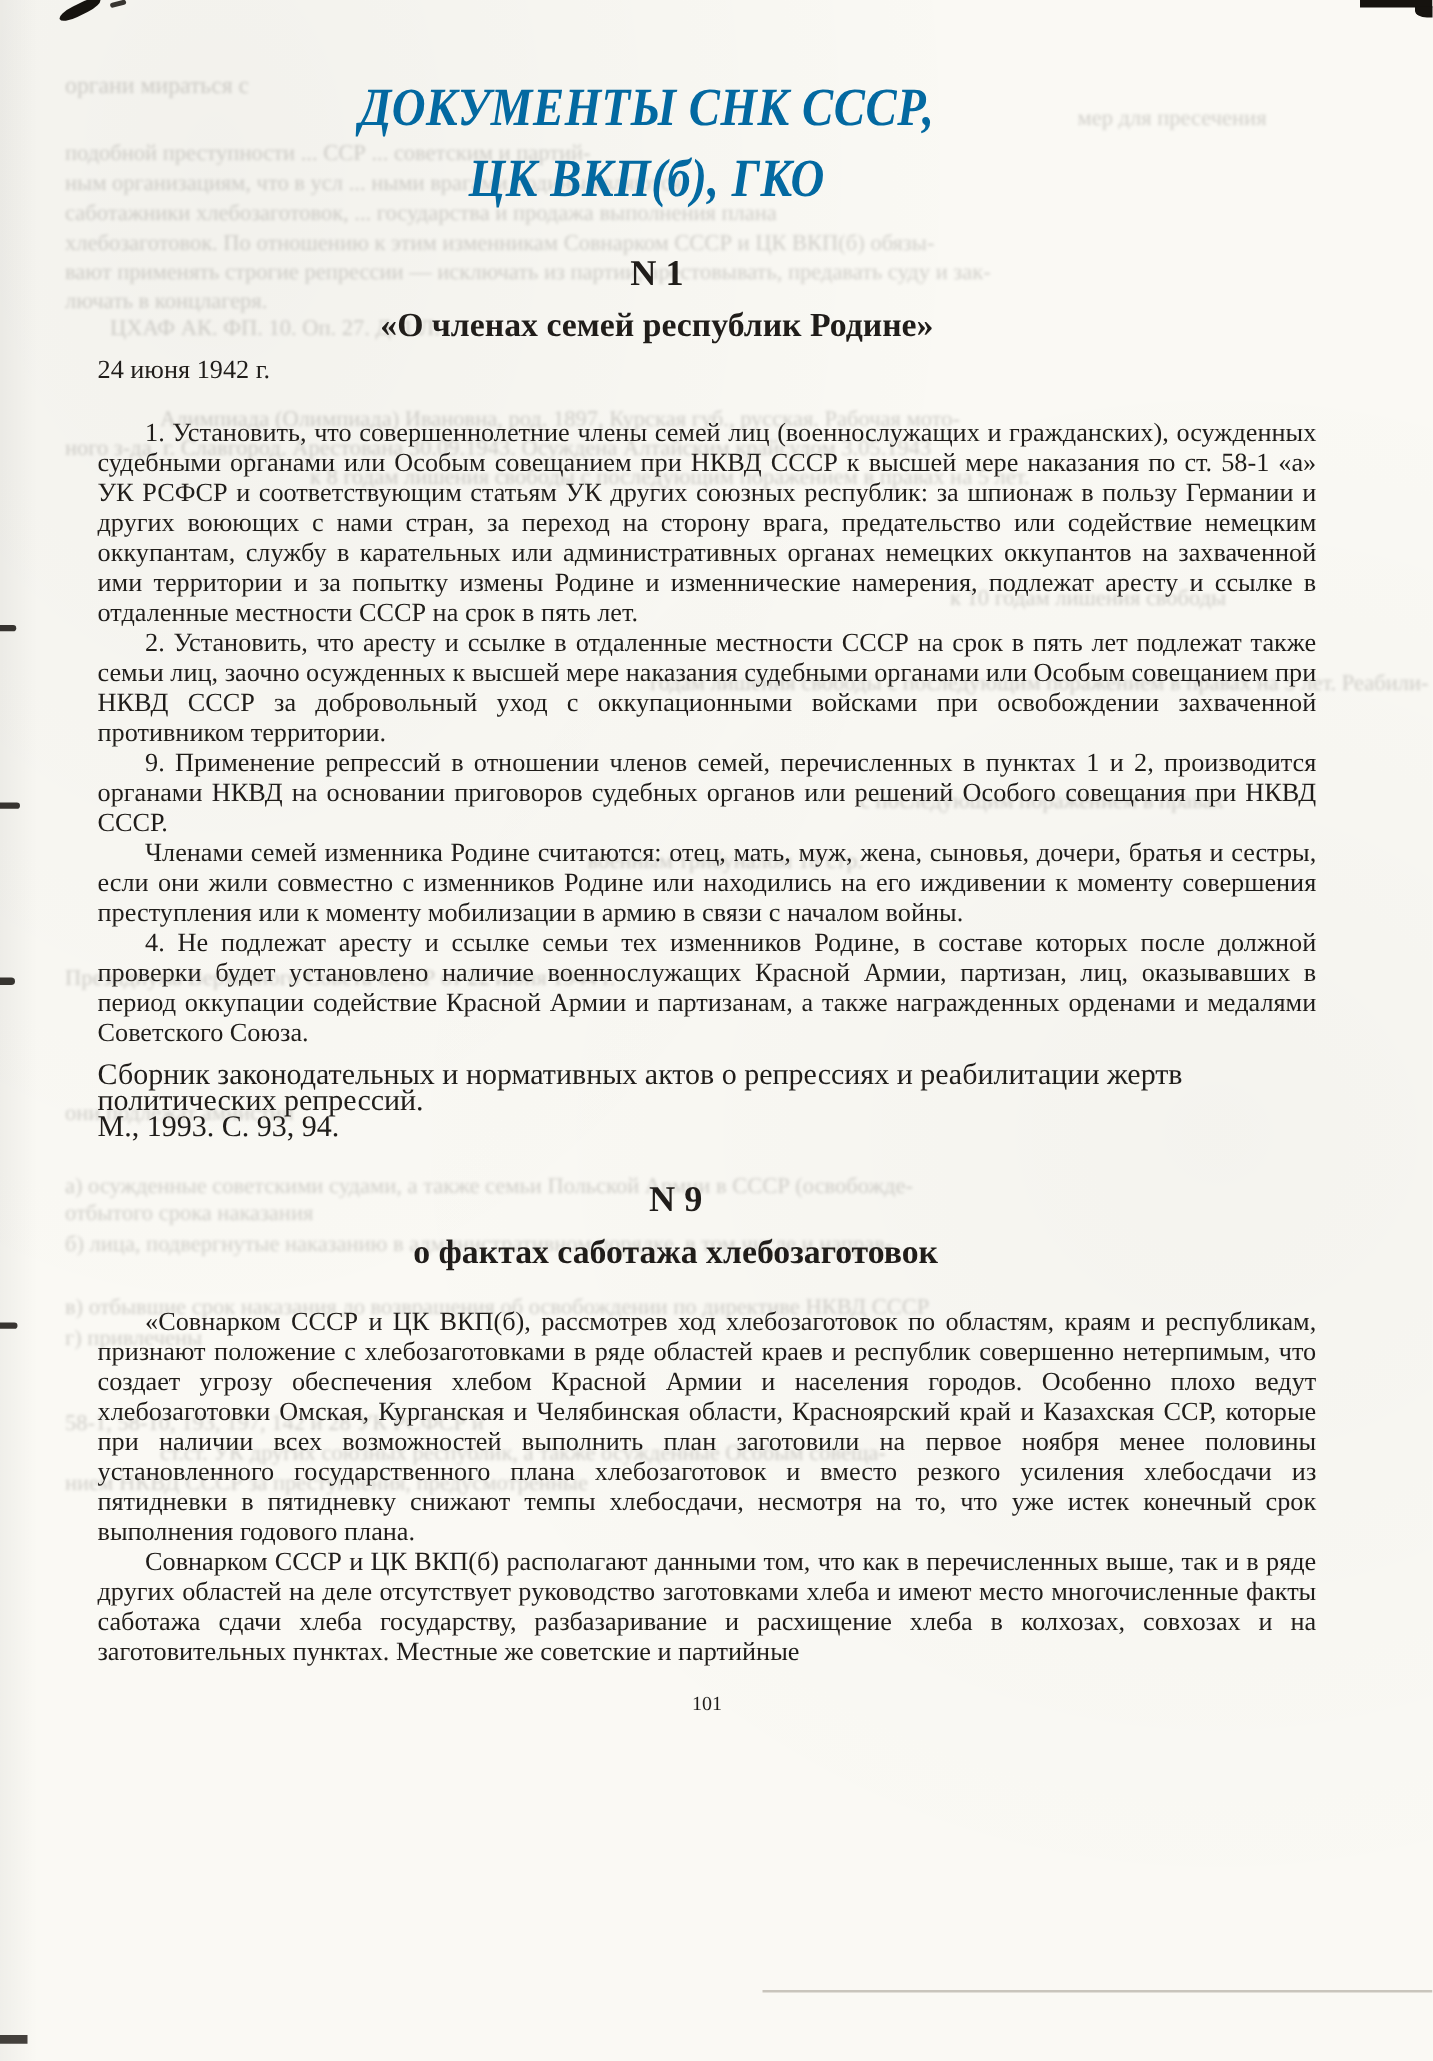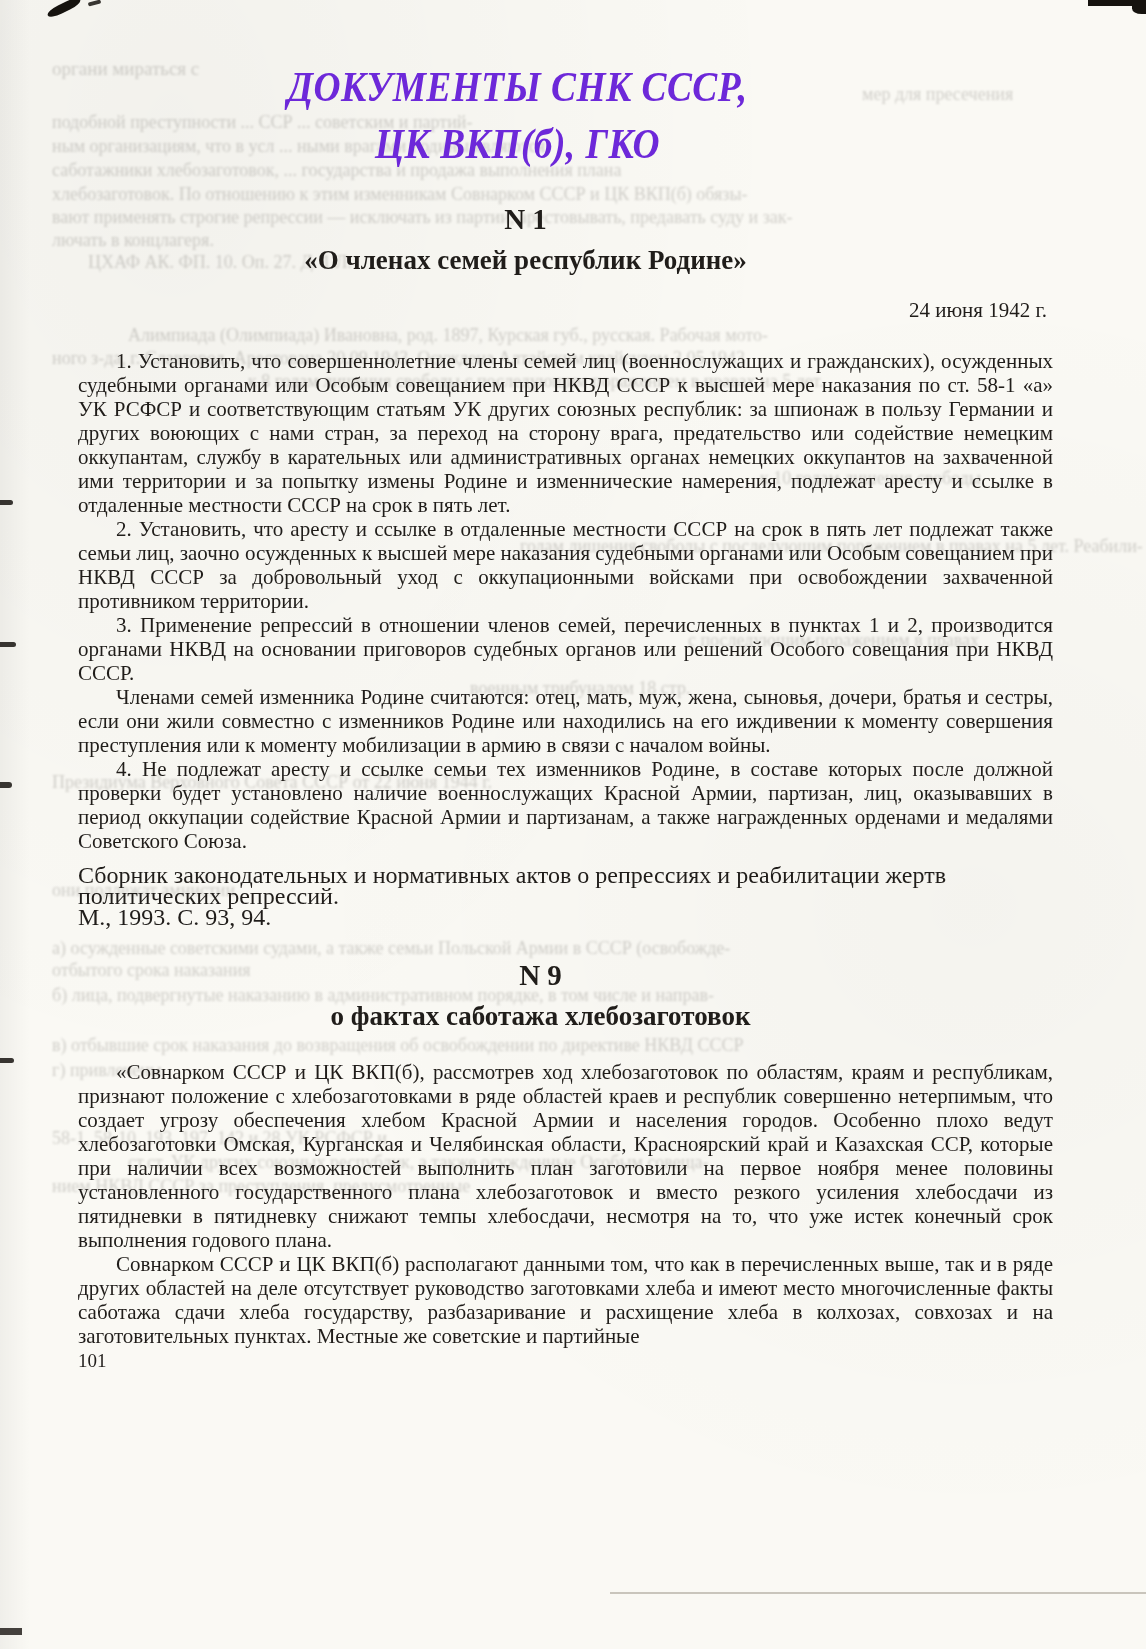--- a/index.html
+++ b/index.html
@@ -32,47 +32,47 @@
   .art-e4{top:1058px;width:14px;height:5px;}
   .art-bottom-left{left:0;top:1628px;width:22px;height:7px;opacity:.8;}
   .art-bottom-line{left:610px;top:1592px;width:536px;height:2px;background:#c9c5bc;z-index:2;}
   
   .content{
     position:absolute;left:78px;top:0;width:975px;z-index:3;
     padding-top:58px;
   }
   .book-title{
     margin:0;text-align:center;font-weight:bold;font-style:italic;
-    font-size:43px;line-height:57px;color:#6d28d9;letter-spacing:.5px;
+    font-size:43px;line-height:57px;color:#0369a1;letter-spacing:.5px;
     transform:translateX(-48px);
   }
   .title-line{display:block;transform:scaleX(.87);transform-origin:center;}
   .doc-number{
     margin-top:30px;text-align:center;font-weight:bold;
     font-size:29px;line-height:34px;transform:translateX(-40px);
   }
   .doc-heading{
     margin:6px 0 0 0;text-align:center;font-weight:bold;
     font-size:27px;line-height:36px;transform:translateX(-40px);
   }
   .doc2 .doc-number,.doc2 .doc-heading{transform:translateX(-25px);}
   .heading-line{display:block;}
   .doc-date{
-    margin-top:19px;text-align:right;font-size:21px;line-height:26px;padding-right:6px;
+    margin-top:4px;text-align:left;font-size:21px;line-height:26px;padding-right:6px;
   }
   .body-block{margin-top:26px;}
   .body-par{
     margin:0;font-size:21px;line-height:24px;text-align:justify;text-indent:38px;
   }
   .source{
     margin:12px 0 0 0;font-size:24px;line-height:21px;text-indent:0;text-align:left;
   }
   .doc2{margin-top:22px;}
   .page-number{
-    font-size:19px;line-height:26px;
+    margin-top:18px;text-align:center;font-size:16px;line-height:26px;
   }
 </style>
 </head>
 <body>
 
 <div id="bleed-layer">
     <span class="bleed" style="left: 52px; top: 58px; font-size: 19px;">органи мираться с</span>
     <span class="bleed" style="left: 862px; top: 84px; font-size: 18px;">мер для пресечения</span>
     <span class="bleed" style="left: 52px; top: 112px; font-size: 18px;">подобной преступности ... ССР ... советским и партий-</span>
     <span class="bleed" style="left: 52px; top: 136px; font-size: 18px;">ным организациям, что в усл ... ными врагами Родины являются</span>
@@ -120,21 +120,21 @@
 
   <section class="doc1">
     <div class="doc-number">N 1</div>
     <h2 class="doc-heading">
       <span class="heading-line">«О членах семей республик Родине»</span>
     </h2>
     <div class="doc-date">24 июня 1942 г.</div>
     <div class="body-block">
       <p class="body-par">1. Установить, что совершеннолетние члены семей лиц (военнослужащих и гражданских), осужденных судебными органами или Особым совещанием при НКВД СССР к высшей мере наказания по ст. 58-1 «а» УК РСФСР и соответствующим статьям УК других союзных республик: за шпионаж в пользу Германии и других воюющих с нами стран, за переход на сторону врага, предательство или содействие немецким оккупантам, службу в карательных или административных органах немецких оккупантов на захваченной ими территории и за попытку измены Родине и изменнические намерения, подлежат аресту и ссылке в отдаленные местности СССР на срок в пять лет.</p>
       <p class="body-par">2. Установить, что аресту и ссылке в отдаленные местности СССР на срок в пять лет подлежат также семьи лиц, заочно осужденных к высшей мере наказания судебными органами или Особым совещанием при НКВД СССР за добровольный уход с оккупационными войсками при освобождении захваченной противником территории.</p>
-      <p class="body-par">3. Применение репрессий в отношении членов семей, перечисленных в пунктах 1 и 2, производится органами НКВД на основании приговоров судебных органов или решений Особого совещания при НКВД СССР.</p>
+      <p class="body-par">9. Применение репрессий в отношении членов семей, перечисленных в пунктах 1 и 2, производится органами НКВД на основании приговоров судебных органов или решений Особого совещания при НКВД СССР.</p>
       <p class="body-par">Членами семей изменника Родине считаются: отец, мать, муж, жена, сыновья, дочери, братья и сестры, если они жили совместно с изменников Родине или находились на его иждивении к моменту совершения преступления или к моменту мобилизации в армию в связи с началом войны.</p>
       <p class="body-par">4. Не подлежат аресту и ссылке семьи тех изменников Родине, в составе которых после должной проверки будет установлено наличие военнослужащих Красной Армии, партизан, лиц, оказывавших в период оккупации содействие Красной Армии и партизанам, а также награжденных орденами и медалями Советского Союза.</p>
     </div>
     <p class="source">
       <span>Сборник законодательных и нормативных актов о репрессиях и реабилитации жертв политических репрессий.</span><br>
       <span>М., 1993. С. 93, 94.</span>
     </p>
   </section>
 
   <section class="doc2">

